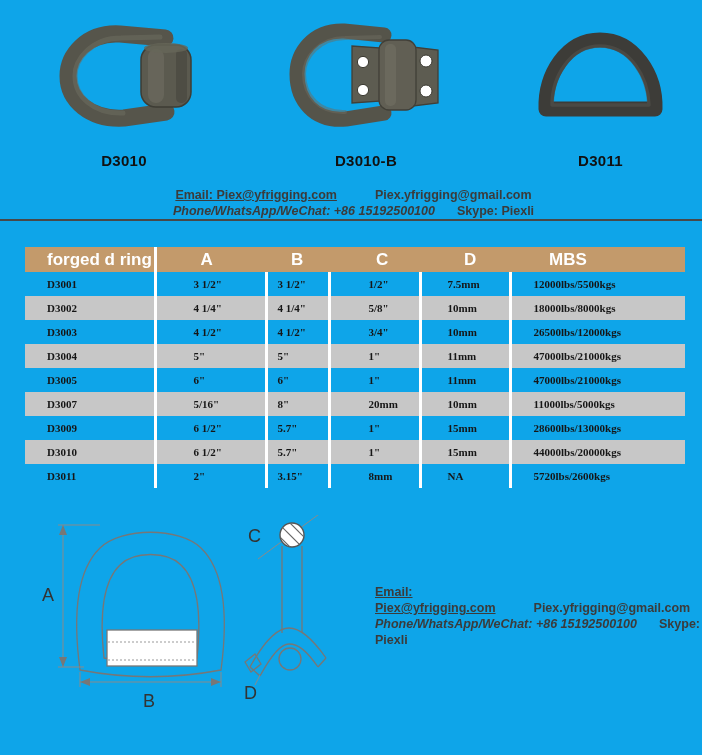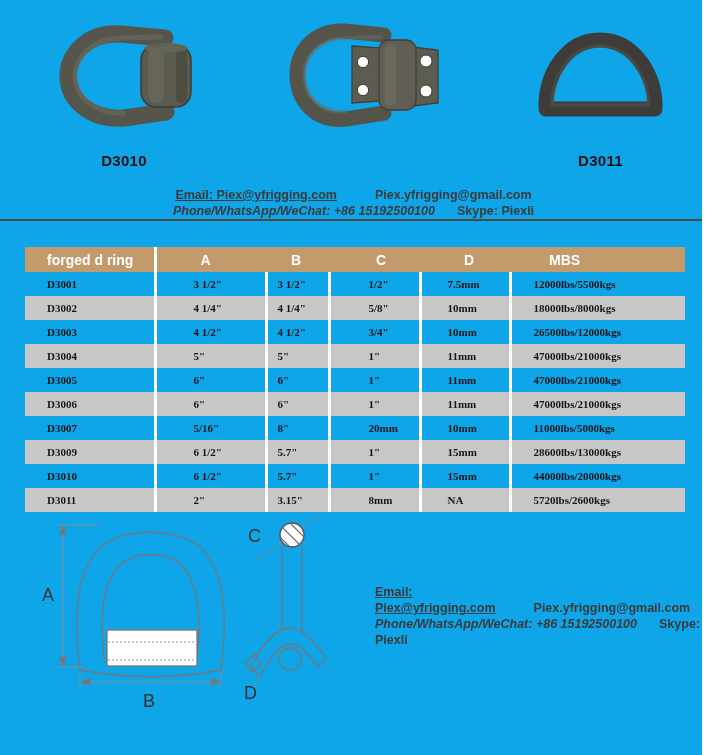--- a/index.html
+++ b/index.html
@@ -21,21 +21,21 @@
   .top-contact{position:absolute;top:187px;left:0;width:707px;text-align:center;}
   .bottom-contact{position:absolute;top:584px;left:375px;text-align:left;}
   .gap-r{margin-right:38px;text-decoration:underline;}
   .gap-s{margin-right:22px;font-style:italic;}
 
   .divider{position:absolute;top:219px;left:0;width:707px;height:0;border-top:2px solid #484848;}
 
   
   table.spec{position:absolute;top:247px;left:25px;width:660px;border-collapse:collapse;
              table-layout:fixed;font-size:11px;font-weight:bold;}
-  table.spec th{background:#c39a6b;color:#fff;height:23px;text-align:left;font-size:14px;}
+  table.spec th{background:#c39a6b;color:#fff;height:23px;text-align:left;font-size:17px;}
   table.spec td{height:22px;color:#161616;font-family:Liberation Serif, serif;}
   table.spec tbody tr:nth-child(even){background:#c7c7c7;}
   table.spec td:not(:last-child){border-right:3px solid #fff;}
   table.spec th:first-child{border-right:3px solid #fff;}
   table.spec th:nth-child(1),table.spec td:nth-child(1){padding-left:22px;}
   table.spec td:nth-child(2){padding-left:37px;}  table.spec th:nth-child(2){padding-left:44px;}
   table.spec td:nth-child(3){padding-left:10px;}  table.spec th:nth-child(3){padding-left:25px;}
   table.spec td:nth-child(4){padding-left:38px;}  table.spec th:nth-child(4){padding-left:47px;}
   table.spec td:nth-child(5){padding-left:26px;}  table.spec th:nth-child(5){padding-left:44px;}
   table.spec td:nth-child(6){padding-left:22px;}  table.spec th:nth-child(6){padding-left:39px;}
@@ -78,20 +78,21 @@
       <circle cx="144" cy="81" r="6" fill="#fff" stroke="#3c3b33"></circle>
     </g>
   </svg>
 
   <svg class="ph ph3" width="145" height="98" viewBox="0 0 145 98">
     <path d="M 18 84 L 127 84 C 128 50 106 15 72 15 C 38 15 17 50 18 84 Z" fill="none" stroke="#3d3c38" stroke-width="15" stroke-linejoin="round"></path>
     <path d="M 24 80 L 121 80 C 120 52 102 21 72 21 C 42 21 24 52 24 80 Z" fill="none" stroke="#57564f" stroke-width="3.5" opacity="0.5" stroke-linejoin="round"></path>
   </svg>
 
   <div class="plabel pl1">D3010</div>
+  <div class="plabel pl2">D3010-B</div>
   <div class="plabel pl3">D3011</div>
 
   <div class="contact top-contact">
     <div>
       <span class="gap-r">Email: Piex@yfrigging.com</span><span>Piex.yfrigging@gmail.com</span>
     </div>
     <div>
       <span class="gap-s">Phone/WhatsApp/WeChat: +86 15192500100</span><span>Skype: Piexli</span>
     </div>
   </div>
@@ -152,28 +153,20 @@
       </tr>
       <tr>
         <td>D3005</td>
         <td>6"</td>
         <td>6"</td>
         <td>1"</td>
         <td>11mm</td>
         <td>47000lbs/21000kgs</td>
       </tr>
       <tr>
-        <td>D3006</td>
-        <td>6"</td>
-        <td>6"</td>
-        <td>1"</td>
-        <td>11mm</td>
-        <td>47000lbs/21000kgs</td>
-      </tr>
-      <tr>
         <td>D3007</td>
         <td>5/16"</td>
         <td>8"</td>
         <td>20mm</td>
         <td>10mm</td>
         <td>11000lbs/5000kgs</td>
       </tr>
       <tr>
         <td>D3009</td>
         <td>6 1/2"</td>

